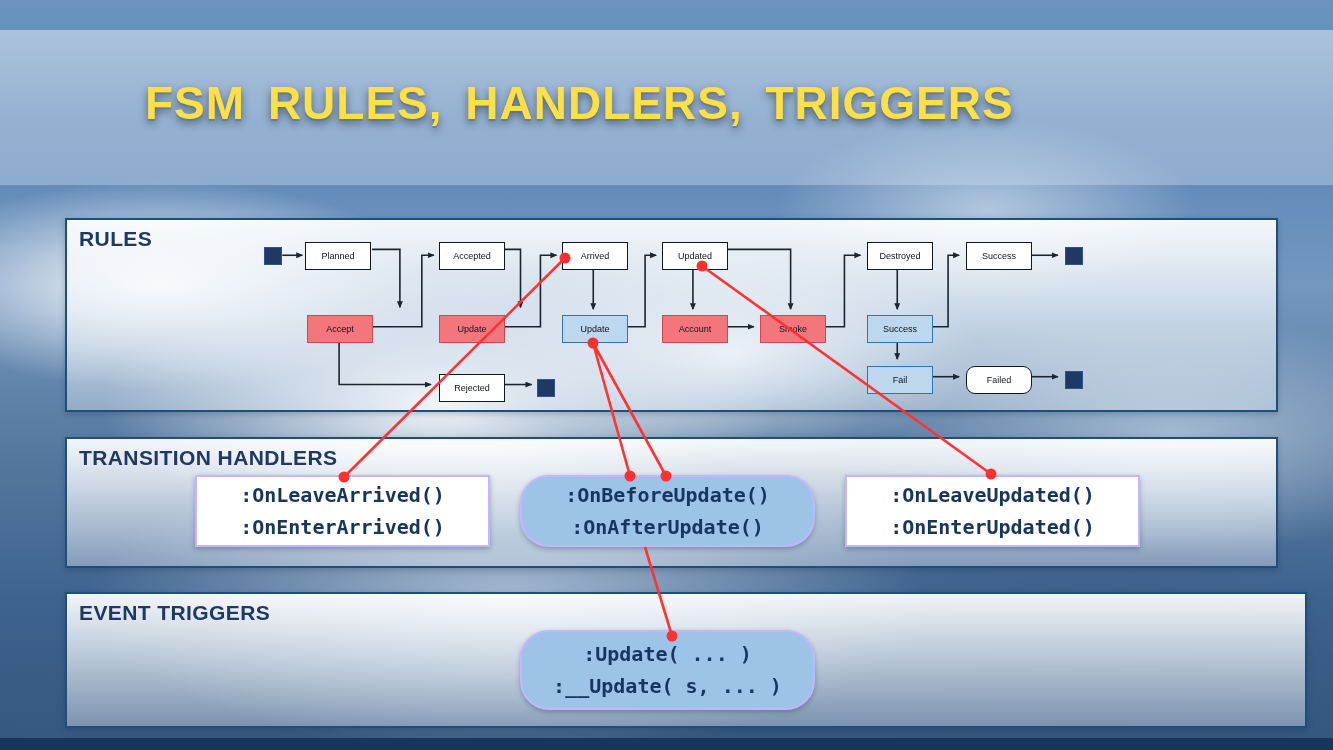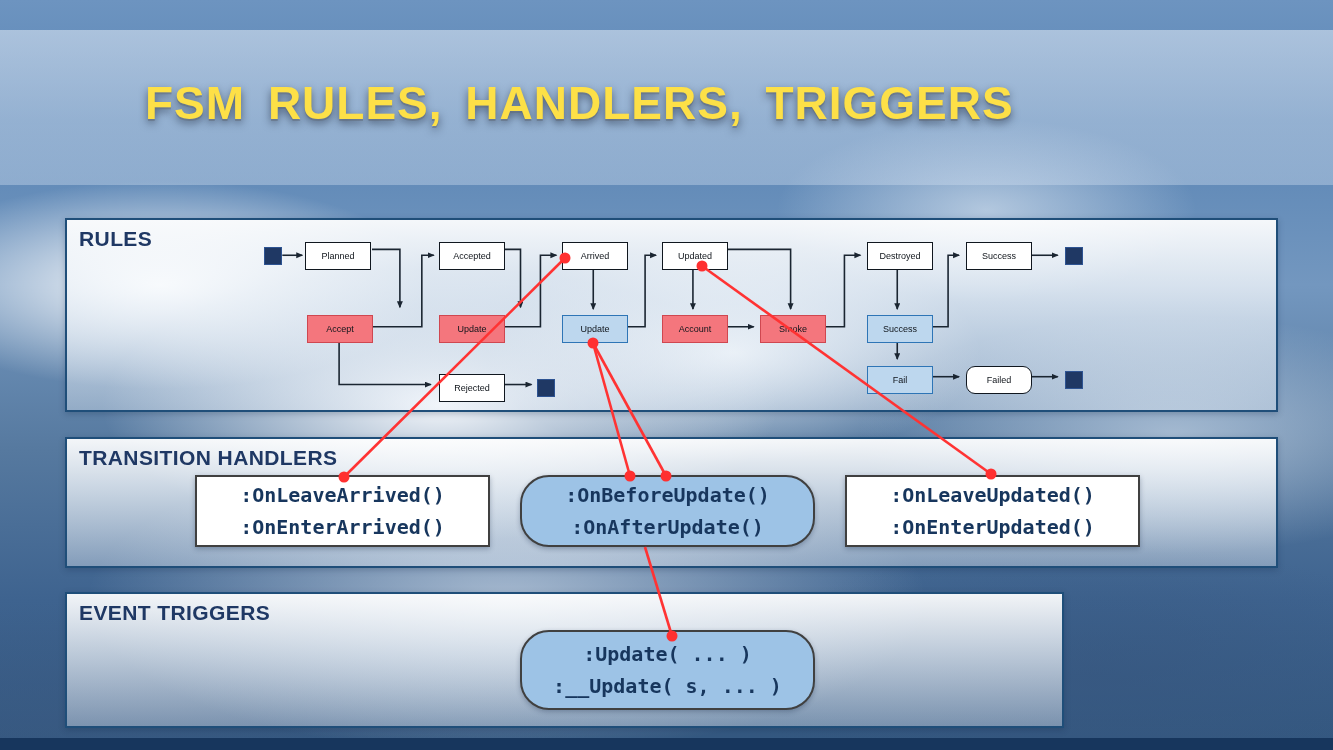--- a/index.html
+++ b/index.html
@@ -35,21 +35,21 @@
 
   .connectors { position:absolute; inset:0; width:100%; height:100%; }
   .connectors polyline { fill:none; stroke:#1a2531; stroke-width:1.6px; }
 
   .node { position:absolute; width:66px; height:28px; display:flex; align-items:center; justify-content:center;
     font-size:9px; color:#0f141a; background:#ffffff; border:1.5px solid #10171f; text-align:center; }
   .rule-red  { background:#f4767d; border-color:#cf4750; }
   .rule-blue { background:#bdd7ee; border-color:#2e75b6; }
   .marker { position:absolute; width:18px; height:18px; background:#1f3864; border:1px solid #2d5392; }
 
-  .code-box { position:absolute; border:2px solid #404040; display:flex; flex-direction:column;
+  .code-box { position:absolute; border:2px solid #c4b5fd; display:flex; flex-direction:column;
     align-items:center; justify-content:center; gap:1px;
     font-family:"DejaVu Sans Mono", monospace; font-weight:700; font-size:20px; line-height:31px;
     color:#17365d; background:#ffffff; box-shadow:0 2px 5px rgba(15,35,65,0.3); }
   .code-box.blue { background:#9dc3e6;border-radius:29px; }
 
   .annotations { position:absolute; inset:0; width:100%; height:100%; pointer-events:none; z-index:30; }
   .annotations line { stroke:#ff3333; stroke-width:2.6px; }
   .annotations circle { fill:#ff3030; }
 
   .bottom-bar { position:absolute; left:0; bottom:0; width:100%; height:12px; background:#17365d; }
@@ -126,21 +126,21 @@
   </div>
   <div class="code-box blue" style="left:520px; top:475px; width:295px; height:72px;">
     <div>:OnBeforeUpdate()</div>
     <div>:OnAfterUpdate()</div>
   </div>
   <div class="code-box" style="left:845px; top:475px; width:295px; height:72px;">
     <div>:OnLeaveUpdated()</div>
     <div>:OnEnterUpdated()</div>
   </div>
 
-  <section class="panel" style="left:65px; top:592px; width:999px; height:136px;">
+  <section class="panel" style="left:65px; top:592px; width:1242px; height:136px;">
     <div class="panel-title">EVENT TRIGGERS</div>
   </section>
 
   <div class="code-box blue" style="left:520px; top:630px; width:295px; height:80px;">
     <div>:Update( ... )</div>
     <div>:__Update( s, ... )</div>
   </div>
 
   <svg class="annotations" viewBox="0 0 1333 750" preserveAspectRatio="none">
     <line x1="565" y1="258" x2="344" y2="477"></line>

